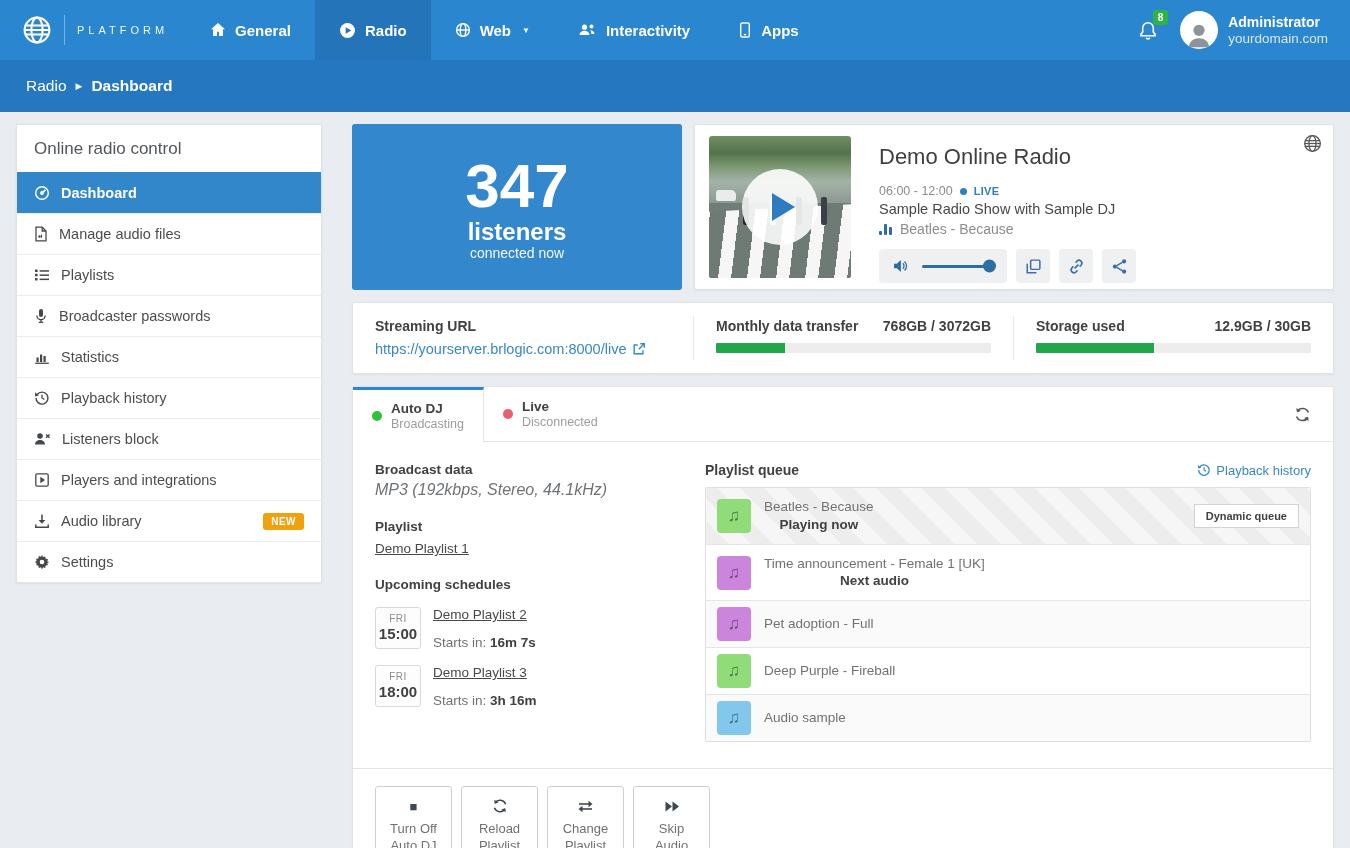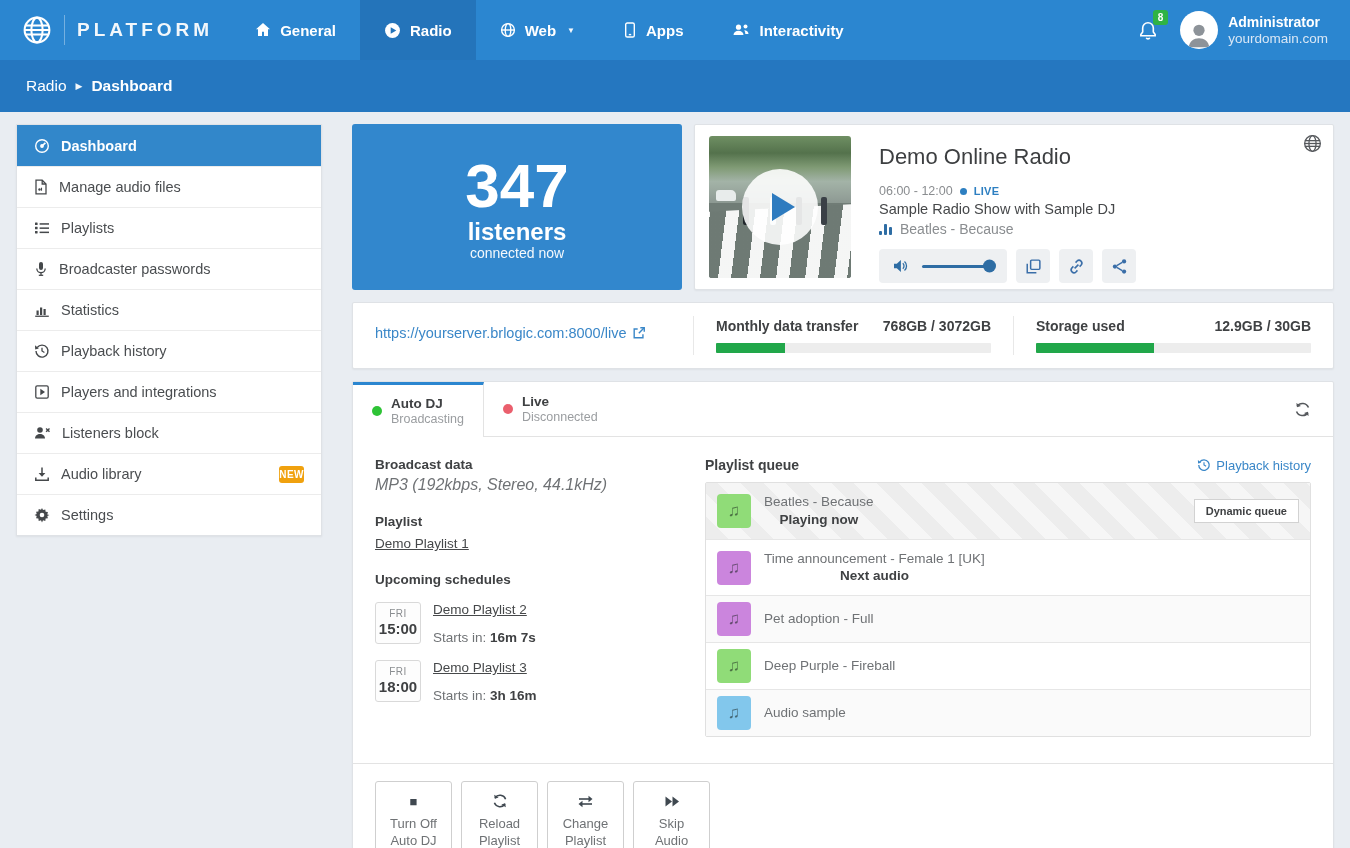--- a/index.html
+++ b/index.html
@@ -4,21 +4,21 @@
 <style>
   * { margin:0; padding:0; box-sizing:border-box; }
   html,body { width:1350px; height:848px; overflow:hidden; }
   body { font-family:"Liberation Sans", sans-serif; background:#e9edf2; color:#3f3f3f; }
   .ic { display:inline-block; vertical-align:middle; }
 
   
   .navbar { height:60px; background:#2b86d0; display:flex; align-items:stretch; color:#fff; }
   .brand { display:flex; align-items:center; gap:12px; padding:0 18px 0 22px; }
   .brand-divider { width:1px; height:30px; background:rgba(255,255,255,.35); }
-  .brand-name { font-size:19px; font-weight:700; letter-spacing:4px; color:#f2f7fb; }
+  .brand-name { font-size:11px; font-weight:400; letter-spacing:4px; color:#f2f7fb; }
   .nav-items { display:flex; align-items:stretch; }
   .nav-item { display:flex; align-items:center; gap:9px; padding:0 24px; font-size:15px; font-weight:600; cursor:pointer; }
   .nav-item.active { background:#2474ba; }
   .caret { font-size:8px; margin-left:2px; opacity:.95; }
   .nav-right { margin-left:auto; display:flex; align-items:center; gap:18px; padding-right:22px; }
   .bell-wrap { position:relative; padding:6px 4px; cursor:pointer; }
   .bell-badge { position:absolute; top:-4px; right:-6px; background:#2fb344; color:#fff; font-size:10px; font-weight:700; padding:2px 5px; border-radius:3px; }
   .user { display:flex; align-items:center; gap:10px; cursor:pointer; }
   .avatar { width:38px; height:38px; border-radius:50%; background:#fff; overflow:hidden; display:flex; align-items:flex-end; justify-content:center; }
   .user-name { font-size:14px; font-weight:700; line-height:1.25; }
@@ -32,21 +32,21 @@
   
   .page { display:flex; gap:30px; padding:12px 16px; align-items:flex-start; }
 
   
   .sidebar { width:306px; background:#fff; border:1px solid #dfe2e6; box-shadow:0 1px 2px rgba(0,0,0,.06); flex:none; }
   .sidebar-title { font-size:17px; color:#52565a; padding:14px 17px 13px; }
   .side-item { display:flex; align-items:center; gap:11px; height:41px; padding:0 17px; border-top:1px solid #ececec; font-size:14.5px; color:#4a4d50; cursor:pointer; }
   .side-item .ic { color:#45484b; flex:none; }
   .side-item.active { background:#3287ca; color:#fff; font-weight:700; border-top-color:#3287ca; }
   .side-item.active .ic { color:#fff; }
-  .side-badge { margin-left:auto; background:#f0a10e; color:#fff; font-size:10px; font-weight:700; letter-spacing:.5px; padding:3px 0; border-radius:3px; }
+  .side-badge { margin-left:auto; background:#f0a10e; color:#fff; font-size:10px; font-weight:700; letter-spacing:.5px; padding:3px 8px; border-radius:3px; }
 
   
   .main { flex:1; min-width:0; }
   .row-top { display:flex; gap:12px; }
   .card { background:#fff; border:1px solid #dfe2e6; box-shadow:0 1px 2px rgba(0,0,0,.05); border-radius:2px; }
 
   .listeners-card { width:330px; height:166px; background:#3287cd; border:none; border-radius:3px; color:#fff; display:flex; flex-direction:column; align-items:center; justify-content:center; }
   .listeners-count { font-size:62px; font-weight:700; line-height:1.05; }
   .listeners-label { font-size:24px; font-weight:700; line-height:1.15; }
   .listeners-sub { font-size:14px; font-weight:400; opacity:.95; }
@@ -163,34 +163,34 @@
     <div class="nav-item">
       <svg class="ic" width="16" height="16" viewBox="0 0 16 16" fill="none" stroke="#fff" stroke-width="1.4">
         <circle cx="8" cy="8" r="6.4"></circle>
           <ellipse cx="8" cy="8" rx="2.8" ry="6.4"></ellipse>
           <line x1="1.8" y1="8" x2="14.2" y2="8"></line>
       </svg>
       <span>Web</span>
       <span class="caret">▼</span>
     </div>
     <div class="nav-item">
-      <svg class="ic" width="14" height="16" viewBox="0 0 12 16" fill="none" stroke="#fff" stroke-width="1.4">
-        <rect x="1.7" y="1" width="8.6" height="14" rx="1.6"></rect>
-          <line x1="4.8" y1="12.6" x2="7.2" y2="12.6"></line>
-      </svg>
-      <span>Apps</span>
-    </div>
-    <div class="nav-item">
       <svg class="ic" width="19" height="16" viewBox="0 0 19 16" fill="#fff">
         <circle cx="6.5" cy="5.2" r="2.6"></circle>
           <path d="M1.5 13c0-2.7 2.2-4.3 5-4.3s5 1.6 5 4.3z"></path>
         <circle cx="13.5" cy="4.4" r="2"></circle>
           <path d="M12.2 8.3c2.4.1 4.3 1.5 4.3 3.7h-3.2c0-1.5-.4-2.8-1.1-3.7z"></path>
       </svg>
       <span>Interactivity</span>
+    </div>
+    <div class="nav-item">
+      <svg class="ic" width="14" height="16" viewBox="0 0 12 16" fill="none" stroke="#fff" stroke-width="1.4">
+        <rect x="1.7" y="1" width="8.6" height="14" rx="1.6"></rect>
+          <line x1="4.8" y1="12.6" x2="7.2" y2="12.6"></line>
+      </svg>
+      <span>Apps</span>
     </div>
   </div>
   <div class="nav-right">
     <div class="bell-wrap">
       <svg class="ic" width="20" height="21" viewBox="0 0 16 17" fill="none" stroke="#fff" stroke-width="1.3">
         <path d="M8 2.2a4.3 4.3 0 0 0-4.3 4.3v3.2L2.2 11.8v.9h11.6v-.9l-1.5-2.1V6.5A4.3 4.3 0 0 0 8 2.2z"></path>
         <path d="M6.6 14.3a1.5 1.5 0 0 0 2.8 0"></path>
       </svg>
       <span class="bell-badge">8</span>
     </div>
@@ -211,20 +211,21 @@
 
 <div class="breadcrumb">
   <span>Radio</span>
   <span class="crumb-sep">▶</span>
   <span class="crumb-page">Dashboard</span>
 </div>
 
 <div class="page">
 
   <div class="sidebar">
+    <div class="sidebar-title">Online radio control</div>
 
     <div class="side-item active">
       <svg class="ic" width="16" height="16" viewBox="0 0 16 16" fill="none" stroke="currentColor" stroke-width="1.4">
         <circle cx="8" cy="8" r="6.3"></circle>
           <line x1="8" y1="8" x2="11.4" y2="4.8" stroke-width="1.7"></line>
           <circle cx="8" cy="8" r="1.2" fill="currentColor"></circle>
       </svg>
       <span>Dashboard</span>
     </div>
     <div class="side-item">
@@ -267,33 +268,33 @@
     </div>
     <div class="side-item">
       <svg class="ic" width="16" height="16" viewBox="0 0 16 16" fill="none" stroke="currentColor" stroke-width="1.4">
         <path d="M3.2 4.5A6 6 0 1 1 2 8"></path>
           <polygon points="1,2.2 4.8,5.4 1.2,6.4" fill="currentColor" stroke="none"></polygon>
           <path d="M8 4.8V8l2.4 1.5" stroke-width="1.3"></path>
       </svg>
       <span>Playback history</span>
     </div>
     <div class="side-item">
-      <svg class="ic" width="16" height="16" viewBox="0 0 16 16" fill="none" stroke="currentColor" stroke-width="1.3">
-        <rect x="1.8" y="1.8" width="12.4" height="12.4" rx="1.4"></rect>
-          <polygon points="6.3,4.8 11,8 6.3,11.2" fill="currentColor" stroke="none"></polygon>
-      </svg>
-      <span>Players and integrations</span>
-    </div>
-    <div class="side-item">
       <svg class="ic" width="17" height="16" viewBox="0 0 17 16" fill="currentColor">
         <circle cx="6" cy="5" r="2.8"></circle>
           <path d="M1 13.6c0-2.9 2.3-4.6 5-4.6s5 1.7 5 4.6z"></path>
         <path d="M12.1 3.4l3.4 3.4M15.5 3.4l-3.4 3.4" stroke="currentColor" stroke-width="1.4"></path>
       </svg>
       <span>Listeners block</span>
+    </div>
+    <div class="side-item">
+      <svg class="ic" width="16" height="16" viewBox="0 0 16 16" fill="none" stroke="currentColor" stroke-width="1.3">
+        <rect x="1.8" y="1.8" width="12.4" height="12.4" rx="1.4"></rect>
+          <polygon points="6.3,4.8 11,8 6.3,11.2" fill="currentColor" stroke="none"></polygon>
+      </svg>
+      <span>Players and integrations</span>
     </div>
     <div class="side-item">
       <svg class="ic" width="16" height="16" viewBox="0 0 16 16" fill="none" stroke="currentColor" stroke-width="1.5">
         <line x1="8" y1="1.5" x2="8" y2="8.5"></line>
           <polygon points="4.6,7 11.4,7 8,10.8" fill="currentColor" stroke="none"></polygon>
           <path d="M1.8 11.5v2.8h12.4v-2.8"></path>
       </svg>
       <span>Audio library</span>
       <span class="side-badge">NEW</span>
     </div>
@@ -382,20 +383,23 @@
                 <path d="M5.4 7.1l5.2-2.9M5.4 8.9l5.2 2.9" stroke="currentColor" stroke-width="1.4"></path>
               </svg>
             </div>
           </div>
         </div>
       </div>
     </div>
 
     <div class="card stats-card">
       <div class="stat-col url-col">
+        <div class="stat-head">
+            <span>Streaming URL</span>
+          </div>
         <a class="stat-url">
           <span>https://yourserver.brlogic.com:8000/live</span>
           <svg class="ic" width="14" height="14" viewBox="0 0 16 16" fill="none" stroke="#3a87c8" stroke-width="1.6">
             <path d="M6.5 3.5H2.5v10h10v-4"></path>
               <path d="M9.5 2h4.5v4.5"></path>
               <line x1="13.6" y1="2.4" x2="7.8" y2="8.2"></line>
           </svg>
         </a>
       </div>
       <div class="stat-col">

